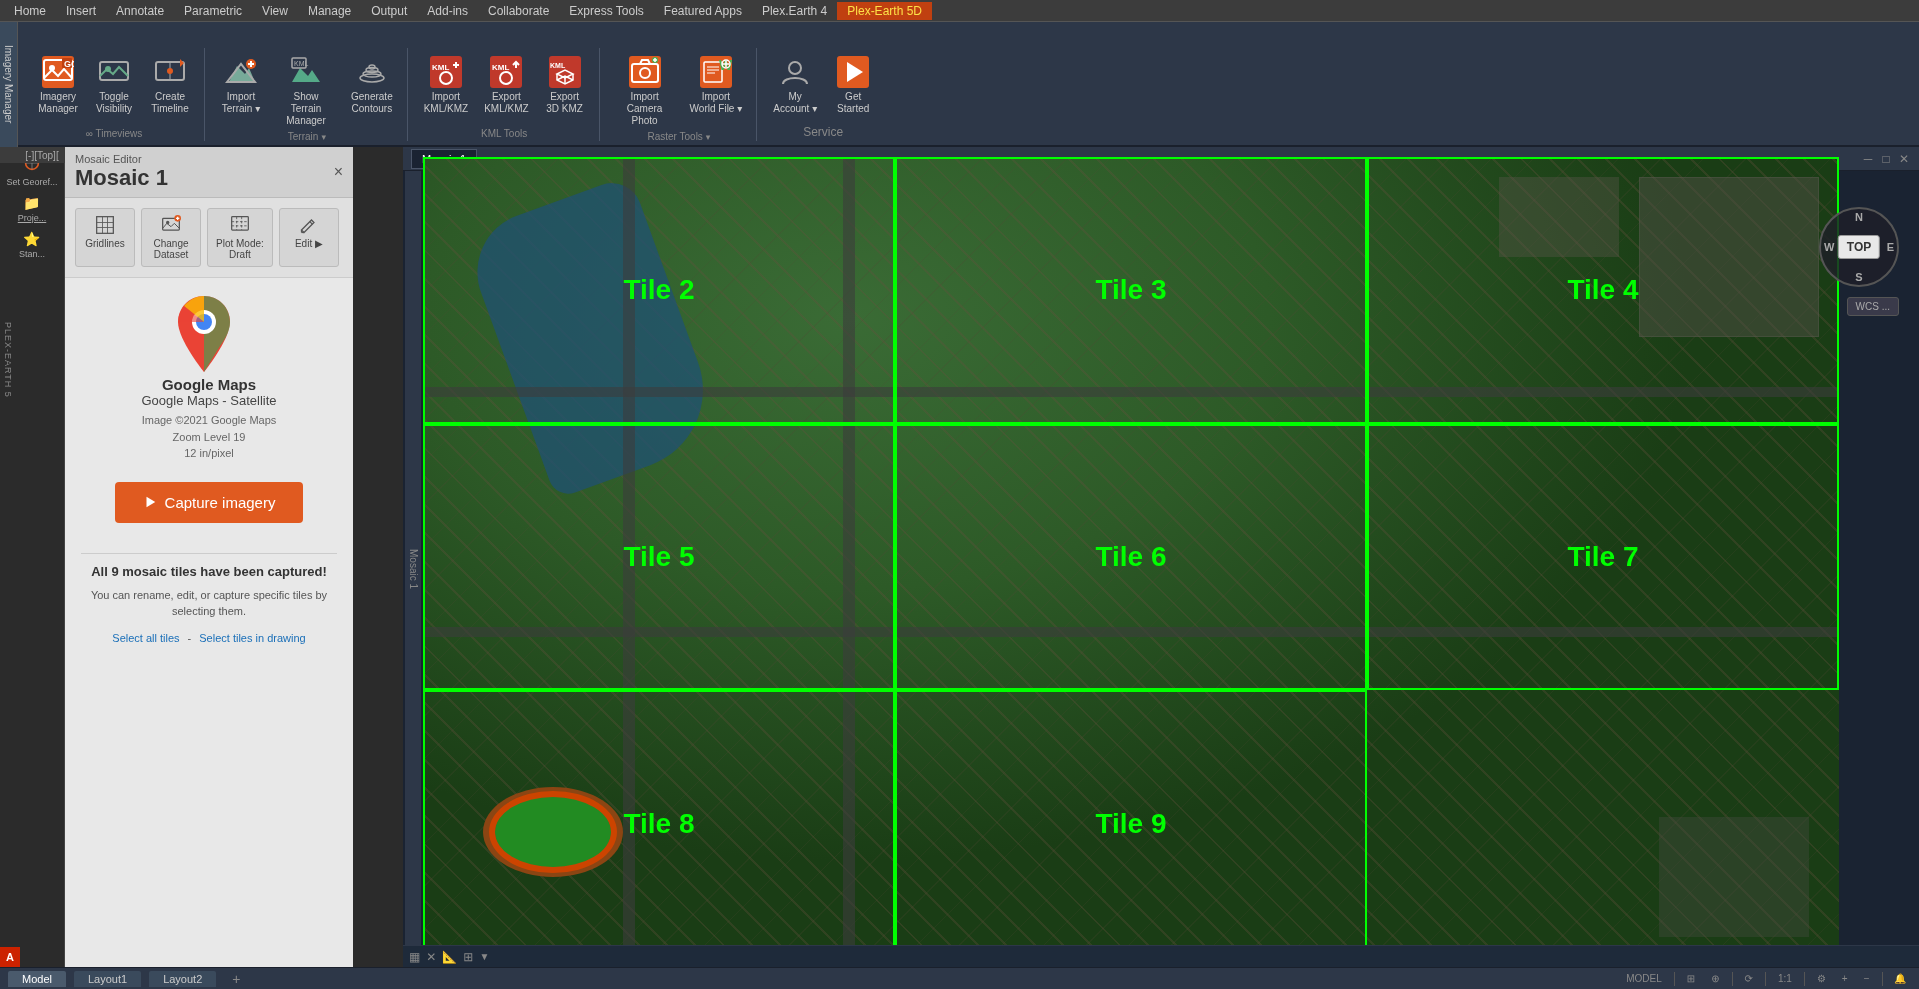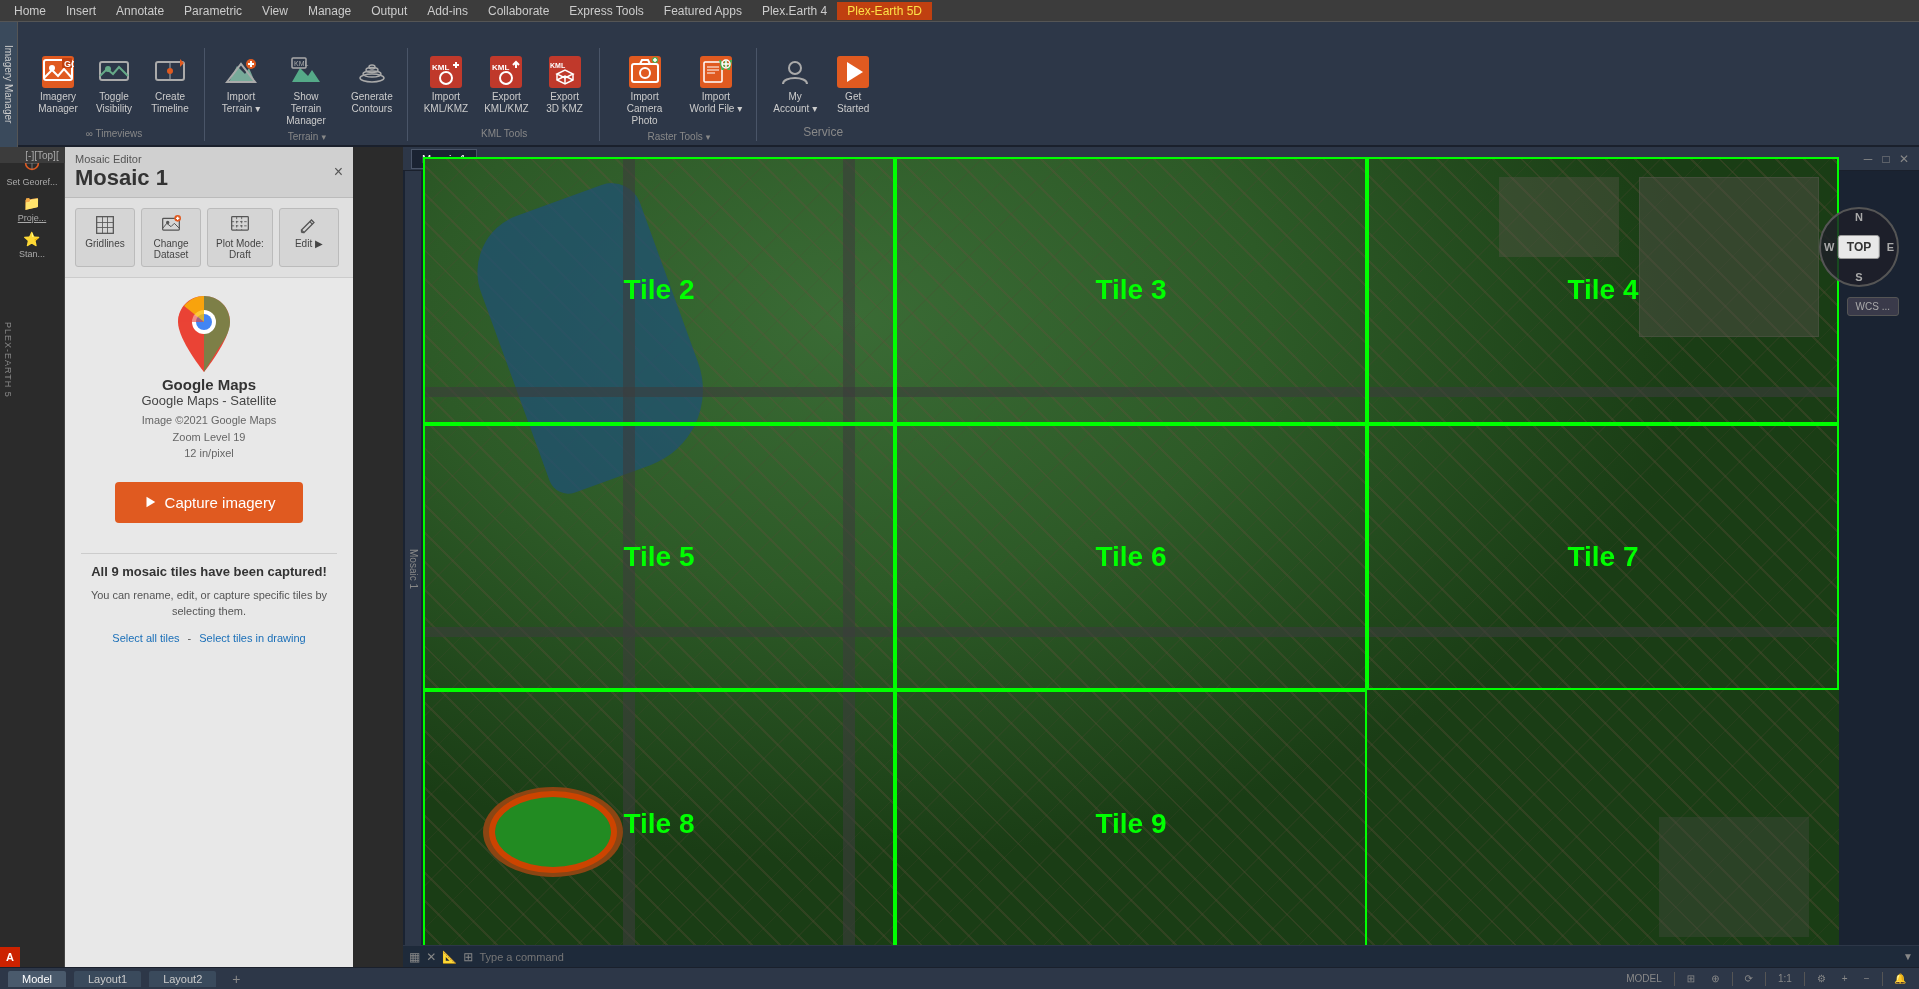--- a/index.html
+++ b/index.html
@@ -627,21 +627,20 @@
   </div>
 
   <div id="wcs-btn">WCS ...</div>
 </div>
 
 <div id="command-bar">
   <span class="cmd-icon">▦</span>
   <span class="cmd-icon">✕</span>
   <span class="cmd-icon">📐</span>
   <span class="cmd-icon">⊞</span>
-  <input id="cmd-input" type="text" placeholder="Type a command" style="">
   <span id="cmd-scroll">▼</span>
 </div>
 
 <div id="status-bar">
   <div class="status-tab active">Model</div>
   <div class="status-tab">Layout1</div>
   <div class="status-tab">Layout2</div>
   <div class="status-tab-add">+</div>
   <div class="status-spacer"></div>
   <div class="status-item">MODEL</div>

